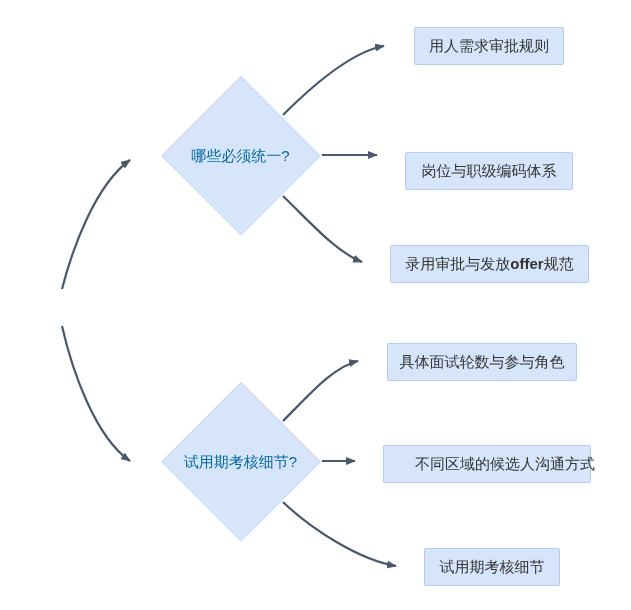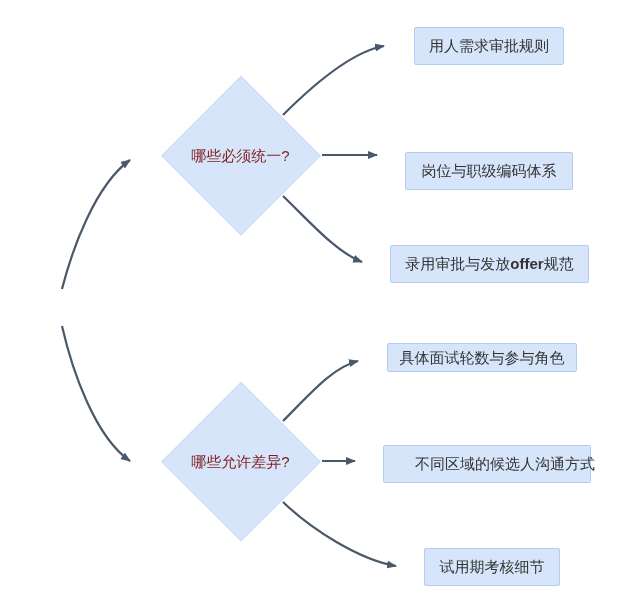--- a/index.html
+++ b/index.html
@@ -64,21 +64,21 @@
     width: 71%;
     height: 71%;
     transform: translate(-50%, -50%) rotate(45deg);
     background: #d6e5fa;
     border: 1px solid #cbdef7;
   }
   .diamond-text {
     position: relative;
     z-index: 2;
     font-size: 15px;
-    color: #7f1d1d;
+    color: #0369a1;
   }
   .bold-seg { font-weight: bold; }
 </style>
 </head>
 <body>
 
 <div id="diagram-root">
 
   <svg class="edges" viewBox="0 0 631 610" xmlns="http://www.w3.org/2000/svg">
     <defs>
@@ -109,36 +109,36 @@
     <div class="diamond-shape">
         <div></div>
       </div>
     <span class="node-label diamond-text">哪些必须统一?</span>
   </div>
 
   <div class="node node-diamond" style="left:162px; top:383px; width:157px; height:157px;">
     <div class="diamond-shape">
         <div></div>
       </div>
-    <span class="node-label diamond-text">哪些允许差异?</span>
+    <span class="node-label diamond-text">试用期考核细节?</span>
   </div>
 
   <div class="node node-rect" style="left:414px; top:27px; width:150px; height:38px;">
     <span class="node-label">用人需求审批规则</span>
   </div>
 
   <div class="node node-rect" style="left:405px; top:152px; width:168px; height:38px;">
     <span class="node-label">岗位与职级编码体系</span>
   </div>
 
   <div class="node node-rect" style="left:390px; top:245px; width:199px; height:38px;">
     <span class="node-label"><span>录用审批与发放</span><span class="bold-seg">offer</span><span>规范</span></span>
   </div>
 
-  <div class="node node-rect" style="left:387px; top:343px; width:190px; height:29px;text-align:center;">
+  <div class="node node-rect" style="left:387px; top:343px; width:190px; height:38px;text-align:center;">
     <span class="node-label">具体面试轮数与参与角色</span>
   </div>
 
   <div class="node node-rect" style="left:383px; top:445px; width:208px; height:38px;padding-left:48px;">
     <span class="node-label">不同区域的候选人沟通方式</span>
   </div>
 
   <div class="node node-rect" style="left:424px; top:548px; width:136px; height:38px;">
     <span class="node-label">试用期考核细节</span>
   </div>

